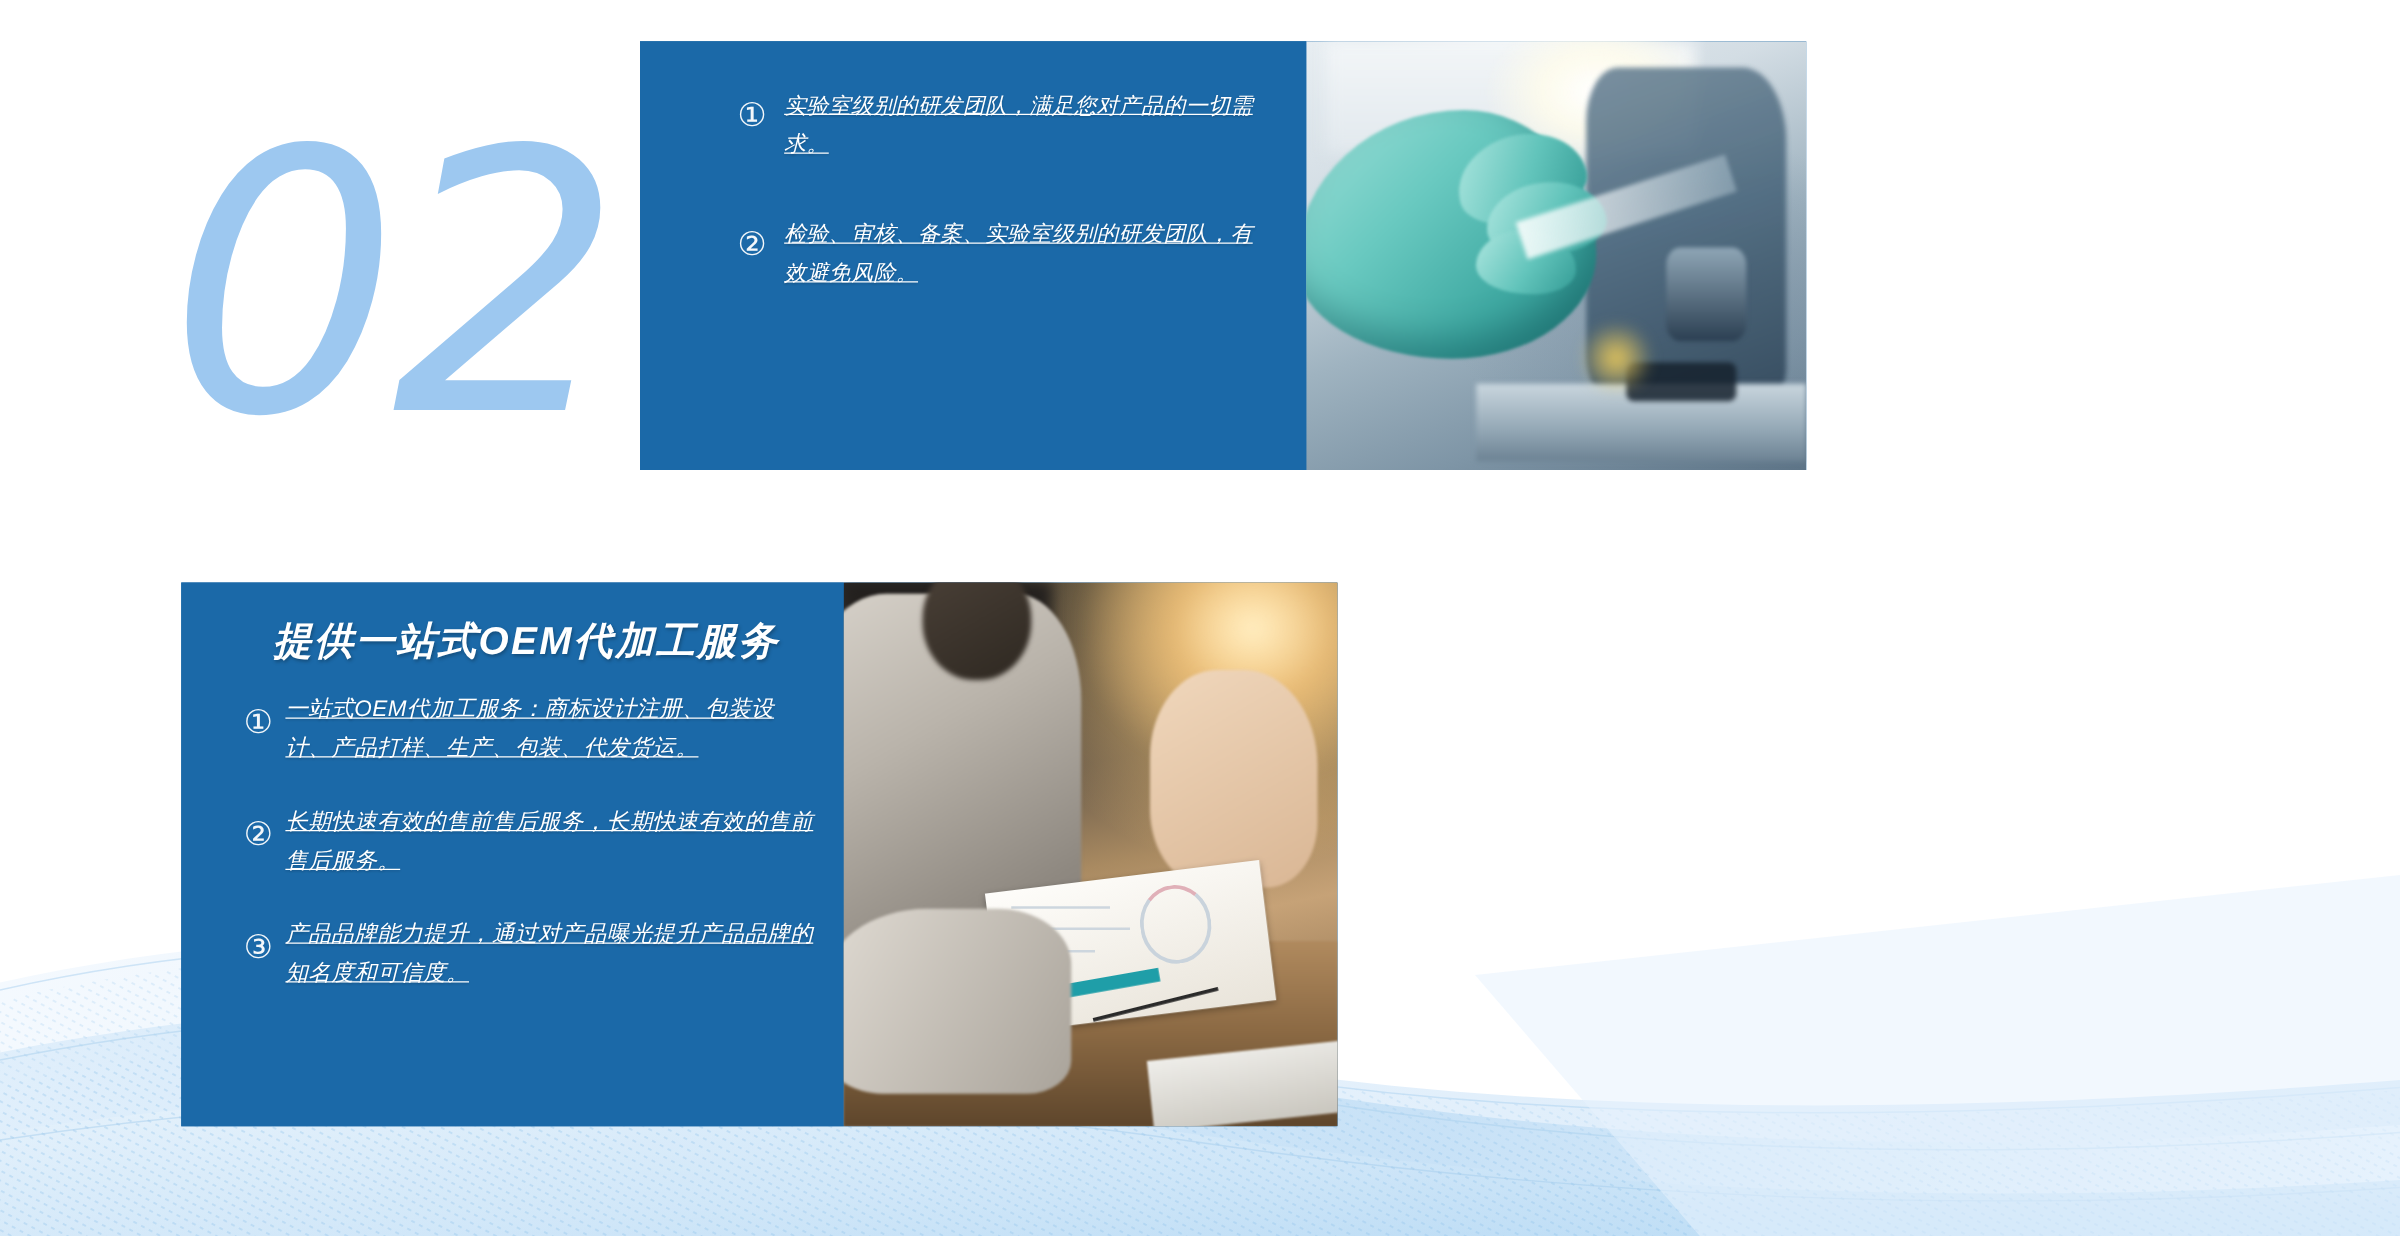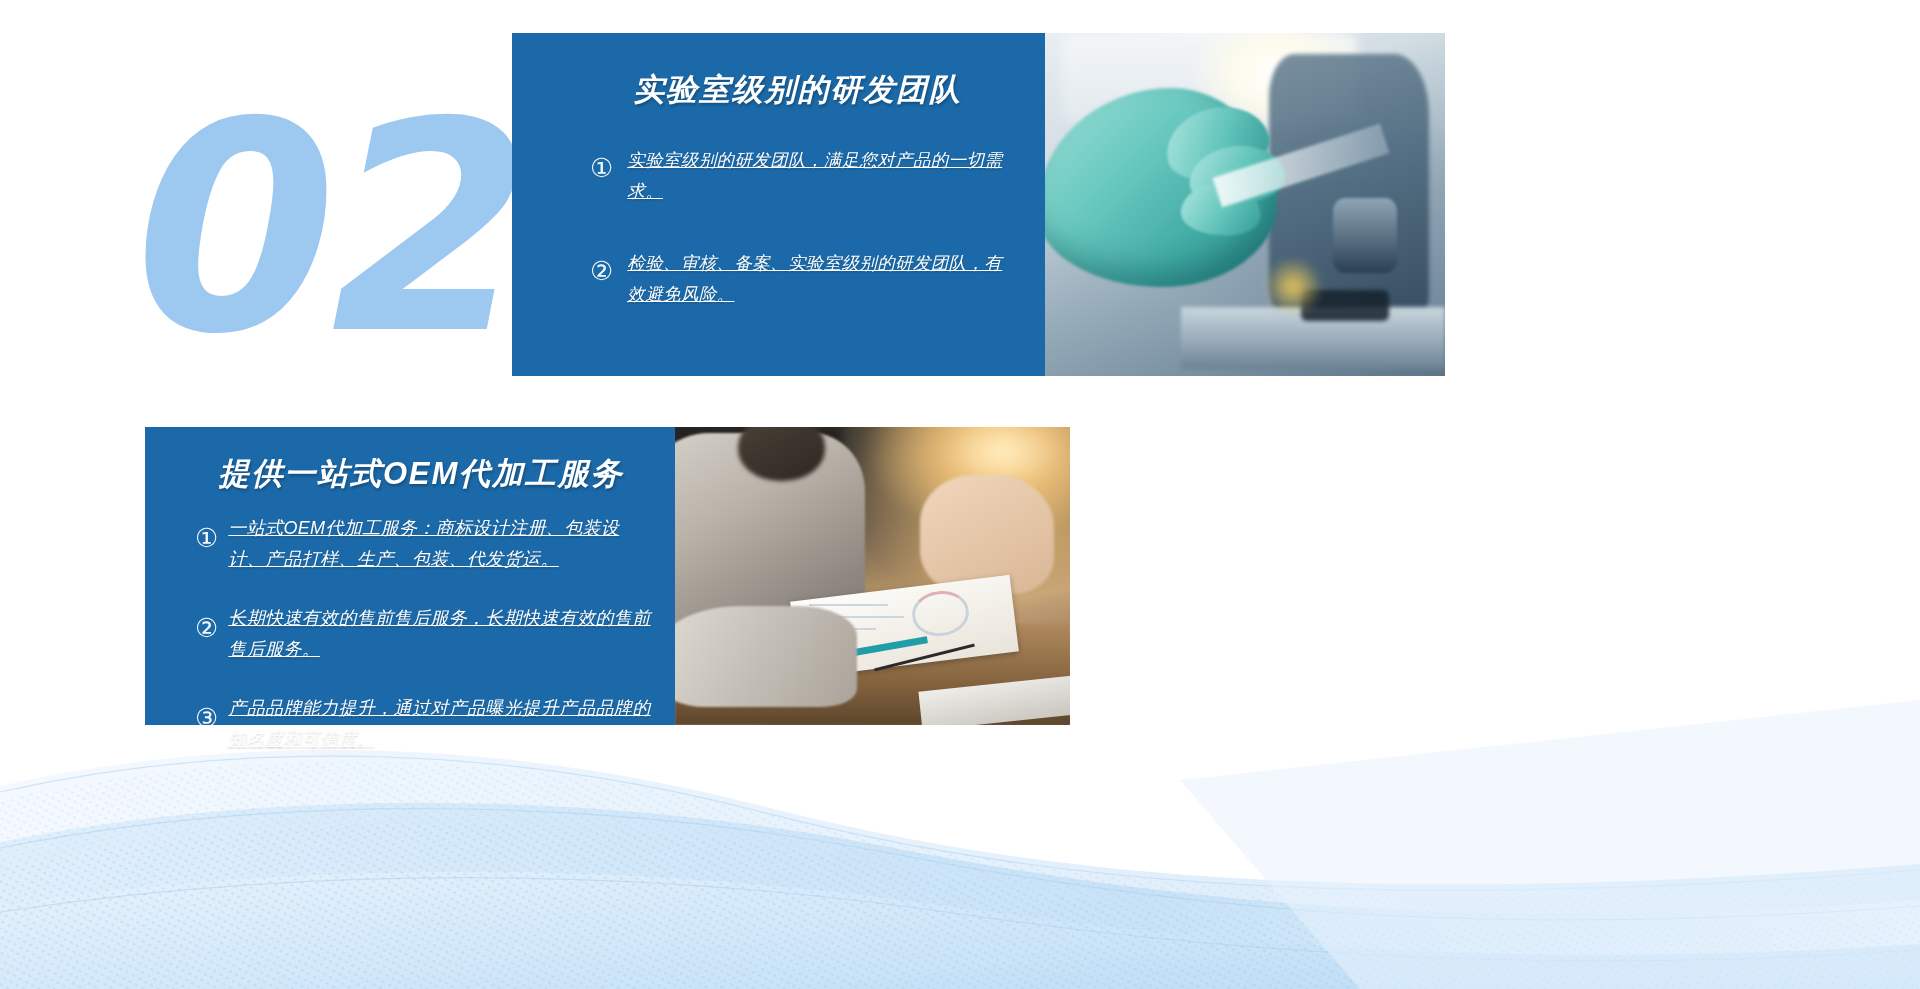--- a/index.html
+++ b/index.html
@@ -13,41 +13,41 @@
   }
   .stage{position:relative;width:1920px;height:989px;overflow:hidden;background:#fff;}
 
   
   .bg-waves{position:absolute;left:0;top:0;width:1920px;height:989px;pointer-events:none;z-index:0;}
 
   
   .step-number{
     position:absolute;
     font-family:"DejaVu Sans","Liberation Sans",sans-serif;
-    font-weight:700;
+    font-weight:400;
     font-style:italic;
     color:#9DC8F0;
     letter-spacing:-0.02em;
     line-height:1;
     user-select:none;
     z-index:1;
   }
   #num-02{left:135px;top:84px;font-size:290px;}
   #num-03{left:1160px;top:492px;font-size:290px;}
 
   
   .card{
     position:absolute;
     display:flex;
     background:#1B69A8;
     z-index:3;
     box-shadow:0 0 0 rgba(0,0,0,0);
   }
   #card-02{left:512px;top:33px;width:933px;height:343px;}
-  #card-03{left:145px;top:427px;width:925px;height:298px;}
+  #card-03{left:145px;top:466px;width:925px;height:435px;}
 
   .card-text{
     position:relative;
     background:#1B69A8;
     box-sizing:border-box;
   }
   #card-02 .card-text{width:533px;height:100%;padding:36px 34px 0 78px;}
   #card-03 .card-text{width:530px;height:100%;padding:26px 24px 0 50px;}
 
   .card-title{
@@ -292,21 +292,20 @@
     <path d="M1180,780 L1920,700 L1920,989 L1360,989 Z" fill="#E7F3FD" opacity="0.55"></path>
   </svg>
 
   <div class="step-number" id="num-02">02</div>
 
 
   <div class="card" id="card-02">
 
     <div class="card-text">
 
-      <div class="card-title">实验室级别的研发团队</div>
 
       <ul class="bullets">
         <li class="bullet">
           <span class="bullet-marker">①</span>
           <span class="bullet-text">实验室级别的研发团队，满足您对产品的一切需求。</span>
         </li>
         <li class="bullet">
           <span class="bullet-marker">②</span>
           <span class="bullet-text">检验、审核、备案、实验室级别的研发团队，有效避免风险。</span>
         </li>

